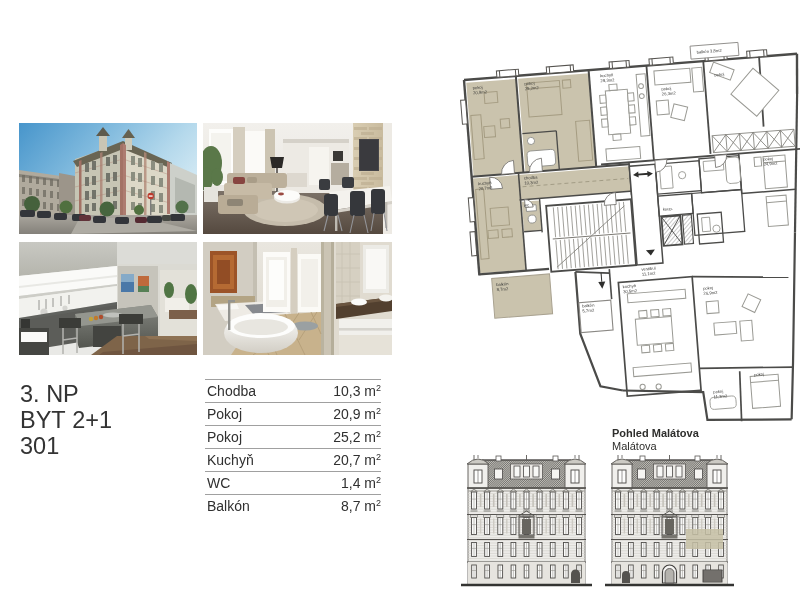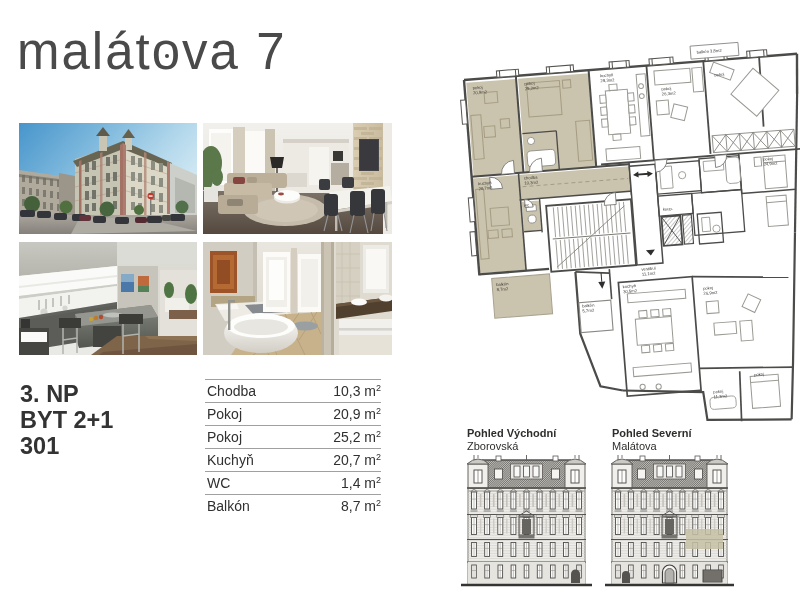--- a/index.html
+++ b/index.html
@@ -1,21 +1,20 @@
 <!DOCTYPE html>
 <html><head><meta charset="utf-8">
 <style>
 html,body{margin:0;padding:0;width:800px;height:600px;background:#fff;font-family:"Liberation Sans",sans-serif;overflow:hidden}
 .abs{position:absolute}
 .sup{position:relative;top:-5px;font-size:9px}
 </style></head>
 <body>
 <div style="position:relative;width:800px;height:600px">
 
-<div class="abs" style="left:17px;top:22px;font-size:51px;color:#4a4a4a;letter-spacing:2px">malát<span style="position:relative;display:inline-block">o<span style="position:absolute;left:50%;top:57%;width:4px;height:4px;margin-left:-2px;margin-top:-2px;background:#454545;border-radius:50%"></span></span>va 7</div>
 
 <svg class="abs" style="left:19px;top:123px" width="178" height="111" viewBox="0 0 178 111">
 <defs>
 <linearGradient id="sky1" x1="0" y1="0" x2="1" y2="0.55">
 <stop offset="0" stop-color="#4795cb"></stop>
           <stop offset="0.4" stop-color="#7fb9dd"></stop>
           <stop offset="0.75" stop-color="#b5d9ec"></stop>
           <stop offset="1" stop-color="#d5eaf4"></stop>
 </linearGradient>
 <linearGradient id="street1" x1="0" y1="0" x2="0" y2="1">
@@ -395,21 +394,21 @@
 <ellipse cx="102" cy="84" rx="13" ry="4.5" fill="#9aa0a2"></ellipse>
 
 <ellipse cx="58" cy="91" rx="37" ry="20" fill="url(#tub4)"></ellipse>
 <ellipse cx="58" cy="84" rx="34" ry="12" fill="#fdfdfc"></ellipse>
 <ellipse cx="58" cy="85" rx="27" ry="8" fill="#e8e6e0"></ellipse>
 
 <rect x="25" y="60" width="2.4" height="28" fill="#93938f"></rect>
 <rect x="25" y="58" width="7" height="2.4" fill="#93938f"></rect>
 </svg>
 
-<div class="abs" style="left:20px;top:381px;color:#333;font-weight:bold;font-size:23.5px;line-height:26px">3.&nbsp;NP<br>BYT&nbsp;2+1<br>301</div>
+<div class="abs" style="left:20px;top:381px;color:#333;font-weight:normal;font-size:23.5px;line-height:26px">3.&nbsp;NP<br>BYT&nbsp;2+1<br>301</div>
 
 
 <div class="abs" style="left:205px;top:379px;width:176px;font-size:14px;color:#303030">
 <div style="border-top:1px solid #a0a0a0;height:22px;line-height:23px;display:flex;justify-content:space-between">
         <span style="padding-left:2px">Chodba</span>
         <span>10,3 m<span class="sup">2</span></span>
       </div>
 <div style="border-top:1px solid #a0a0a0;height:22px;line-height:23px;display:flex;justify-content:space-between">
         <span style="padding-left:2px">Pokoj</span>
         <span>20,9 m<span class="sup">2</span></span>
@@ -751,23 +750,22 @@
 <text x="222" y="228">pokoj</text>
 <text x="222" y="233">26,9m2</text>
 <text x="224" y="332">pokoj</text>
 <text x="224" y="337">11,3m2</text>
 <text x="266" y="318">pokoj</text>
 <text x="234" y="-8">balkón 3,8m2</text>
 </g>
 </g>
     </svg>
 
-<div class="abs" style="left:467px;top:427px;font-size:11px;line-height:13px;color:#2e2e2c"><b>Pohled Východní</b><br>Zborovská</div>
-
-<div class="abs" style="left:612px;top:427px;font-size:11px;line-height:13px;color:#2e2e2c"><b>Pohled Severní</b><br>Malátova</div>
+
+<div class="abs" style="left:612px;top:427px;font-size:11px;line-height:13px;color:#2e2e2c"><b>Pohled Malátova</b><br>Malátova</div>
 
 <svg class="abs" style="left:440px;top:452px" width="360" height="140" viewBox="0 0 360 140">
 
 <g>
         <rect x="28" y="36" width="117" height="97" fill="#eeedea" stroke="#6a6865" stroke-width="0.9"></rect>
 <line x1="28" y1="39" x2="145" y2="39" stroke="#d3d1cb" stroke-width="0.7"></line>
 <line x1="28" y1="41.6" x2="145" y2="41.6" stroke="#d3d1cb" stroke-width="0.7"></line>
 <line x1="28" y1="44.2" x2="145" y2="44.2" stroke="#d3d1cb" stroke-width="0.7"></line>
 <line x1="28" y1="46.8" x2="145" y2="46.8" stroke="#d3d1cb" stroke-width="0.7"></line>
 <line x1="28" y1="49.4" x2="145" y2="49.4" stroke="#d3d1cb" stroke-width="0.7"></line>

